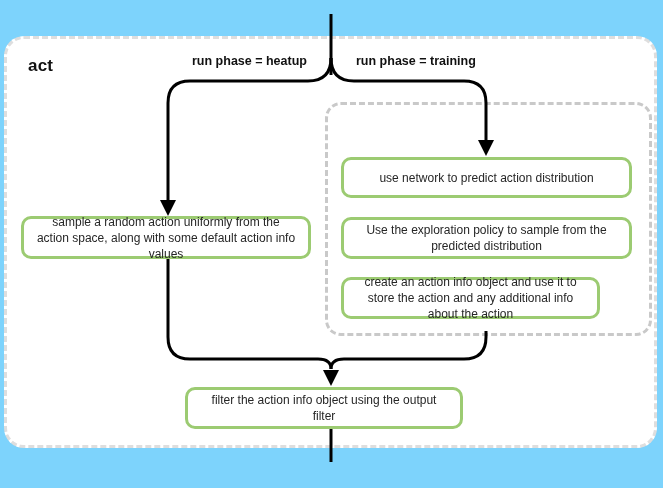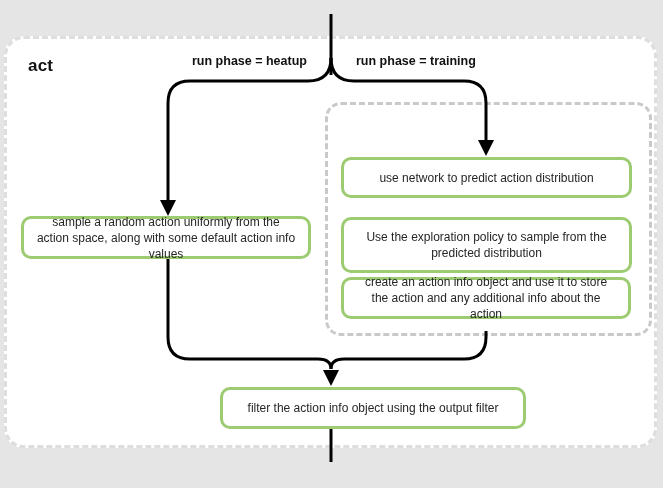--- a/index.html
+++ b/index.html
@@ -5,21 +5,21 @@
   html, body {
     margin: 0;
     padding: 0;
     background: #000000;
     font-family: "Liberation Sans", "DejaVu Sans", sans-serif;
   }
   .stage {
     position: relative;
     width: 663px;
     height: 488px;
-    background: #e5e5e5;
+    background: #7dd3fc;
     overflow: hidden;
   }
   .container {
     position: absolute;
     left: 4px;
     top: 36px;
     width: 653px;
     height: 412px;
     background: #ffffff;
     border: 3px dashed #dedede;
@@ -76,23 +76,23 @@
     align-items: center;
     justify-content: center;
     text-align: center;
     font-size: 12px;
     line-height: 16px;
     color: #262626;
     padding: 12px 12px;
   }
   .node-sample   { left: 21px;  top: 216px; width: 290px; height: 43px; }
   .node-network  { left: 341px; top: 157px; width: 291px; height: 41px; }
-  .node-explore  { left: 341px; top: 217px; width: 291px; height: 56px; }
-  .node-create   { left: 341px; top: 277px; width: 290px; height: 42px; }
-  .node-filter   { left: 185px; top: 387px; width: 306px; height: 42px; margin-left: 35px; }
+  .node-explore  { left: 341px; top: 217px; width: 291px; height: 42px; }
+  .node-create   { left: 341px; top: 277px; width: 259px; height: 42px; }
+  .node-filter   { left: 185px; top: 387px; width: 278px; height: 42px; }
   .connectors {
     position: absolute;
     left: 0;
     top: 0;
     width: 663px;
     height: 488px;
     pointer-events: none;
   }
   .connectors path {
     fill: none;

